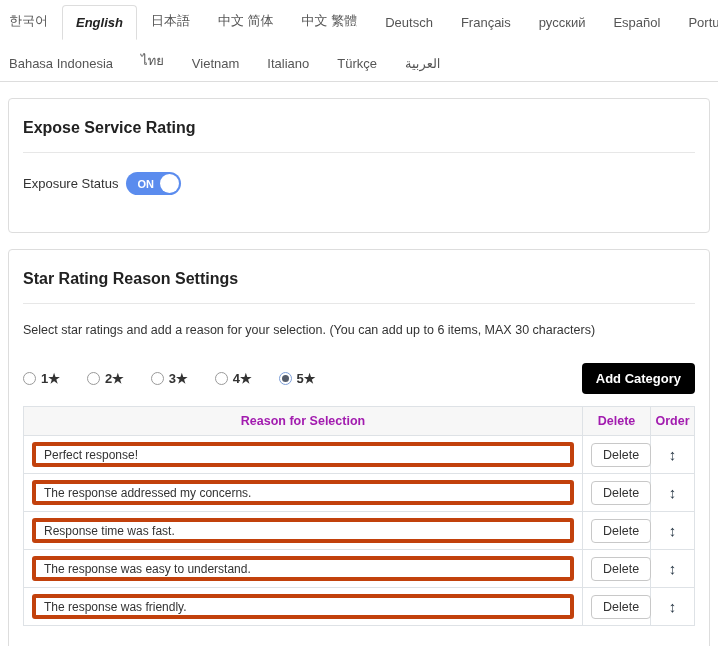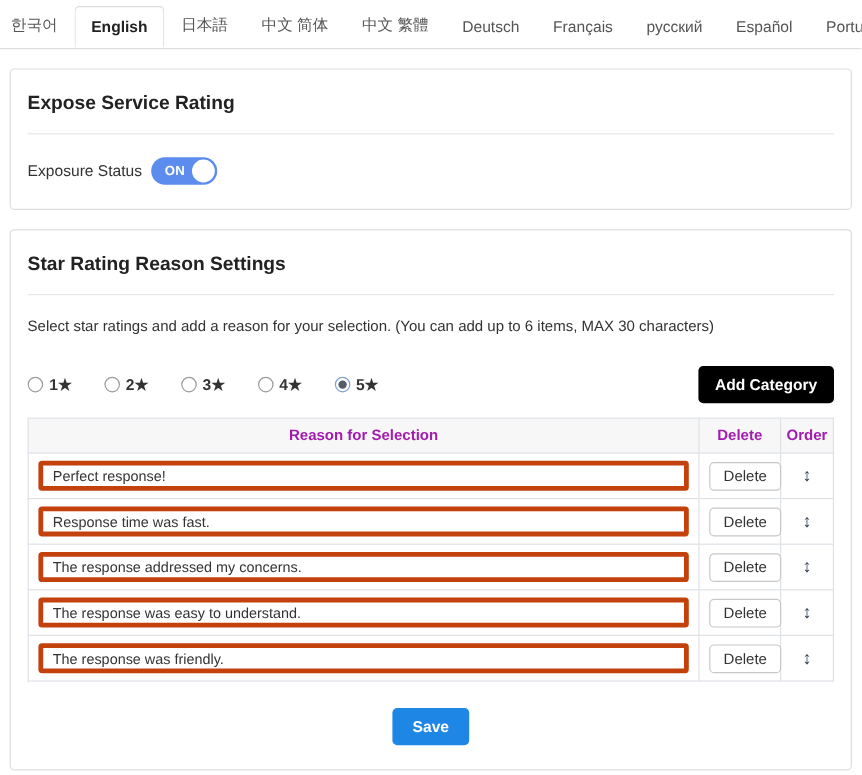--- a/index.html
+++ b/index.html
@@ -15,27 +15,27 @@
   .tabs-row { display: flex; align-items: flex-end; padding-left: 8px; }
   .tab {
     padding: 9px 13px; font-size: 13px; color: #555;
     cursor: pointer; white-space: nowrap; text-decoration: none;
     border: 1px solid transparent;
   }
   .tabs-row .tab:first-child { padding-left: 0; }
   .tab.active {
     border: 1px solid #ddd; border-bottom-color: #fff;
     border-radius: 4px 4px 0 0; background: #fff;
-    font-weight: bold; color: #222; padding-left: 13px;
+    font-weight: bold; color: #222; padding-left: 13px; font-style: italic;
   }
 
   
   .card {
     margin: 16px 8px 0; border: 1px solid #ddd; border-radius: 4px;
-    padding: 20px 14px 20px; background: #fff;
+    padding: 20px 14px 37px; background: #fff;
   }
   .card h2 { margin: 0; font-size: 16px; color: #222; }
   .card hr { border: none; border-top: 1px solid #e7e7e7; margin: 15px 0 19px; }
 
   
   .status-row { display: flex; align-items: center; gap: 8px; font-size: 13px; }
   .toggle {
     position: relative; width: 55px; height: 23px; border-radius: 12px;
     display: flex; align-items: center; cursor: pointer; flex: 0 0 auto;
   }
@@ -109,20 +109,28 @@
     <a class="tab active">English</a>
     <a class="tab">日本語</a>
     <a class="tab">中文 简体</a>
     <a class="tab">中文 繁體</a>
     <a class="tab">Deutsch</a>
     <a class="tab">Français</a>
     <a class="tab">русский</a>
     <a class="tab">Español</a>
     <a class="tab">Português</a>
   </div>
+  <div class="tabs-row">
+    <a class="tab">Bahasa Indonesia</a>
+    <a class="tab">ไทย</a>
+    <a class="tab">Vietnam</a>
+    <a class="tab">Italiano</a>
+    <a class="tab">Türkçe</a>
+    <a class="tab">العربية</a>
+  </div>
 </nav>
 
 <section class="card">
   <h2>Expose Service Rating</h2>
   <hr>
   <div class="status-row">
     <span>Exposure Status</span>
     <div class="toggle" style="background:#5b8cee">
       <span class="toggle-text">ON</span>
       <span class="toggle-knob"></span>
@@ -169,26 +177,26 @@
         <th class="col-order">Order</th>
       </tr>
     </thead>
     <tbody>
       <tr>
         <td><input class="reason-input" type="text" value="Perfect response!" style=""></td>
         <td class="col-delete"><button class="btn-delete">Delete</button></td>
         <td class="col-order"><span class="order-handle">↕</span></td>
       </tr>
       <tr>
+        <td><input class="reason-input" type="text" value="The response addressed my concerns." style=""></td>
+        <td class="col-delete"><button class="btn-delete">Delete</button></td>
+        <td class="col-order"><span class="order-handle">↕</span></td>
+      </tr>
+      <tr>
         <td><input class="reason-input" type="text" value="Response time was fast." style=""></td>
-        <td class="col-delete"><button class="btn-delete">Delete</button></td>
-        <td class="col-order"><span class="order-handle">↕</span></td>
-      </tr>
-      <tr>
-        <td><input class="reason-input" type="text" value="The response addressed my concerns." style=""></td>
         <td class="col-delete"><button class="btn-delete">Delete</button></td>
         <td class="col-order"><span class="order-handle">↕</span></td>
       </tr>
       <tr>
         <td><input class="reason-input" type="text" value="The response was easy to understand." style=""></td>
         <td class="col-delete"><button class="btn-delete">Delete</button></td>
         <td class="col-order"><span class="order-handle">↕</span></td>
       </tr>
       <tr>
         <td><input class="reason-input" type="text" value="The response was friendly." style=""></td>

